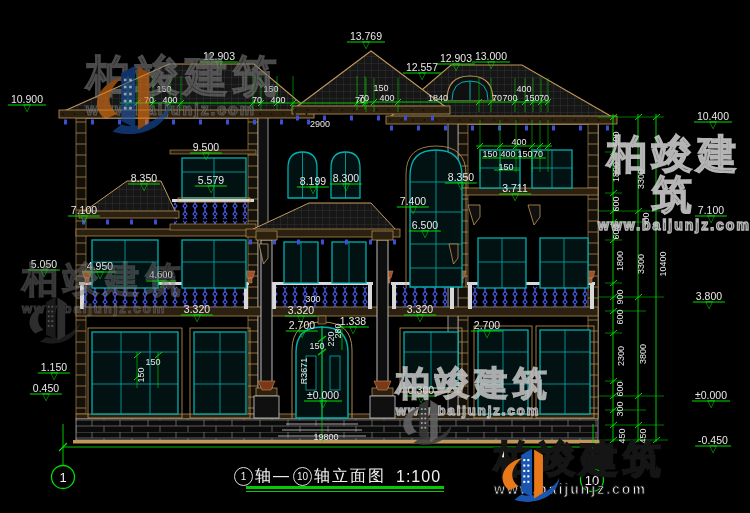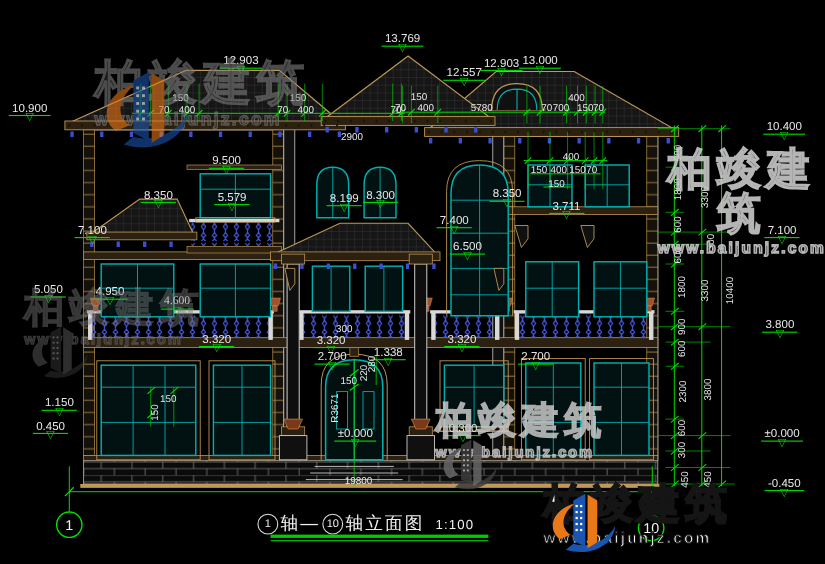--- a/index.html
+++ b/index.html
@@ -22,21 +22,21 @@
   .wm-lite .brand,.wm-lite .url{color:#1c1c1c;-webkit-text-stroke:1.4px #c9c9c9;}
   .wm-solid .brand{color:#fff;-webkit-text-stroke:2px #151515;}
   .wm-solid .url{color:#fff;-webkit-text-stroke:1px #151515;}
   .wm-icon{display:inline-block;vertical-align:middle;}
   .gray-ic{filter:grayscale(1) brightness(.75);}
   
   #fig-title{position:absolute;left:232px;top:466px;z-index:45;color:#f0f0f0;display:flex;
        align-items:center;font-size:16px;letter-spacing:2px;}
   #fig-title .bub{display:inline-flex;align-items:center;justify-content:center;width:17px;height:17px;
        border:1.2px solid #dcdcdc;border-radius:50%;font-size:10px;letter-spacing:0;margin:0 2px;}
-  #fig-title .scale{font-size:12px;margin-left:10px;letter-spacing:1px;}
+  #fig-title .scale{font-size:16px;margin-left:10px;letter-spacing:1px;}
   .title-bar1{position:absolute;left:246px;top:486px;width:198px;height:3px;background:#00cc00;z-index:45;}
   .title-bar2{position:absolute;left:246px;top:491px;width:198px;height:1px;background:#00cc00;z-index:45;}
   
   .axis-num{position:absolute;transform:translate(-50%,-50%);color:#f0f0f0;font-size:13px;z-index:30;}
 </style>
 </head>
 <body>
 
 <div id="stage">
 
@@ -301,21 +301,21 @@
       <div class="ann dim" style="left: 149px; top: 100px;"><span>70</span></div>
       <div class="ann dim" style="left: 170px; top: 100px;"><span>400</span></div>
       <div class="ann dim" style="left: 271px; top: 89px;"><span>150</span></div>
       <div class="ann dim" style="left: 257px; top: 100px;"><span>70</span></div>
       <div class="ann dim" style="left: 278px; top: 100px;"><span>400</span></div>
       <div class="ann dim" style="left: 320px; top: 100px; margin-top: 24px;"><span>2900</span></div>
       <div class="ann dim" style="left: 360px; top: 100px;"><span>70</span></div>
       <div class="ann dim" style="left: 381px; top: 88px;"><span>150</span></div>
       <div class="ann dim" style="left: 364px; top: 98px;"><span>70</span></div>
       <div class="ann dim" style="left: 387px; top: 98px;"><span>400</span></div>
-      <div class="ann dim" style="left: 438px; top: 98px;"><span>5780</span></div>
+      <div class="ann dim" style="left: 438px; top: 98px;"><span>1840</span></div>
       <div class="ann dim" style="left: 524px; top: 89px;"><span>400</span></div>
       <div class="ann dim" style="left: 497px; top: 98px;"><span>70</span></div>
       <div class="ann dim" style="left: 510px; top: 98px;"><span>700</span></div>
       <div class="ann dim" style="left: 532px; top: 98px;"><span>150</span></div>
       <div class="ann dim" style="left: 544px; top: 98px;"><span>70</span></div>
       <div class="ann dim" style="left: 519px; top: 142px;"><span>400</span></div>
       <div class="ann dim" style="left: 490px; top: 154px;"><span>150</span></div>
       <div class="ann dim" style="left: 508px; top: 154px;"><span>400</span></div>
       <div class="ann dim" style="left: 525px; top: 154px;"><span>150</span></div>
       <div class="ann dim" style="left: 538px; top: 154px;"><span>70</span></div>

